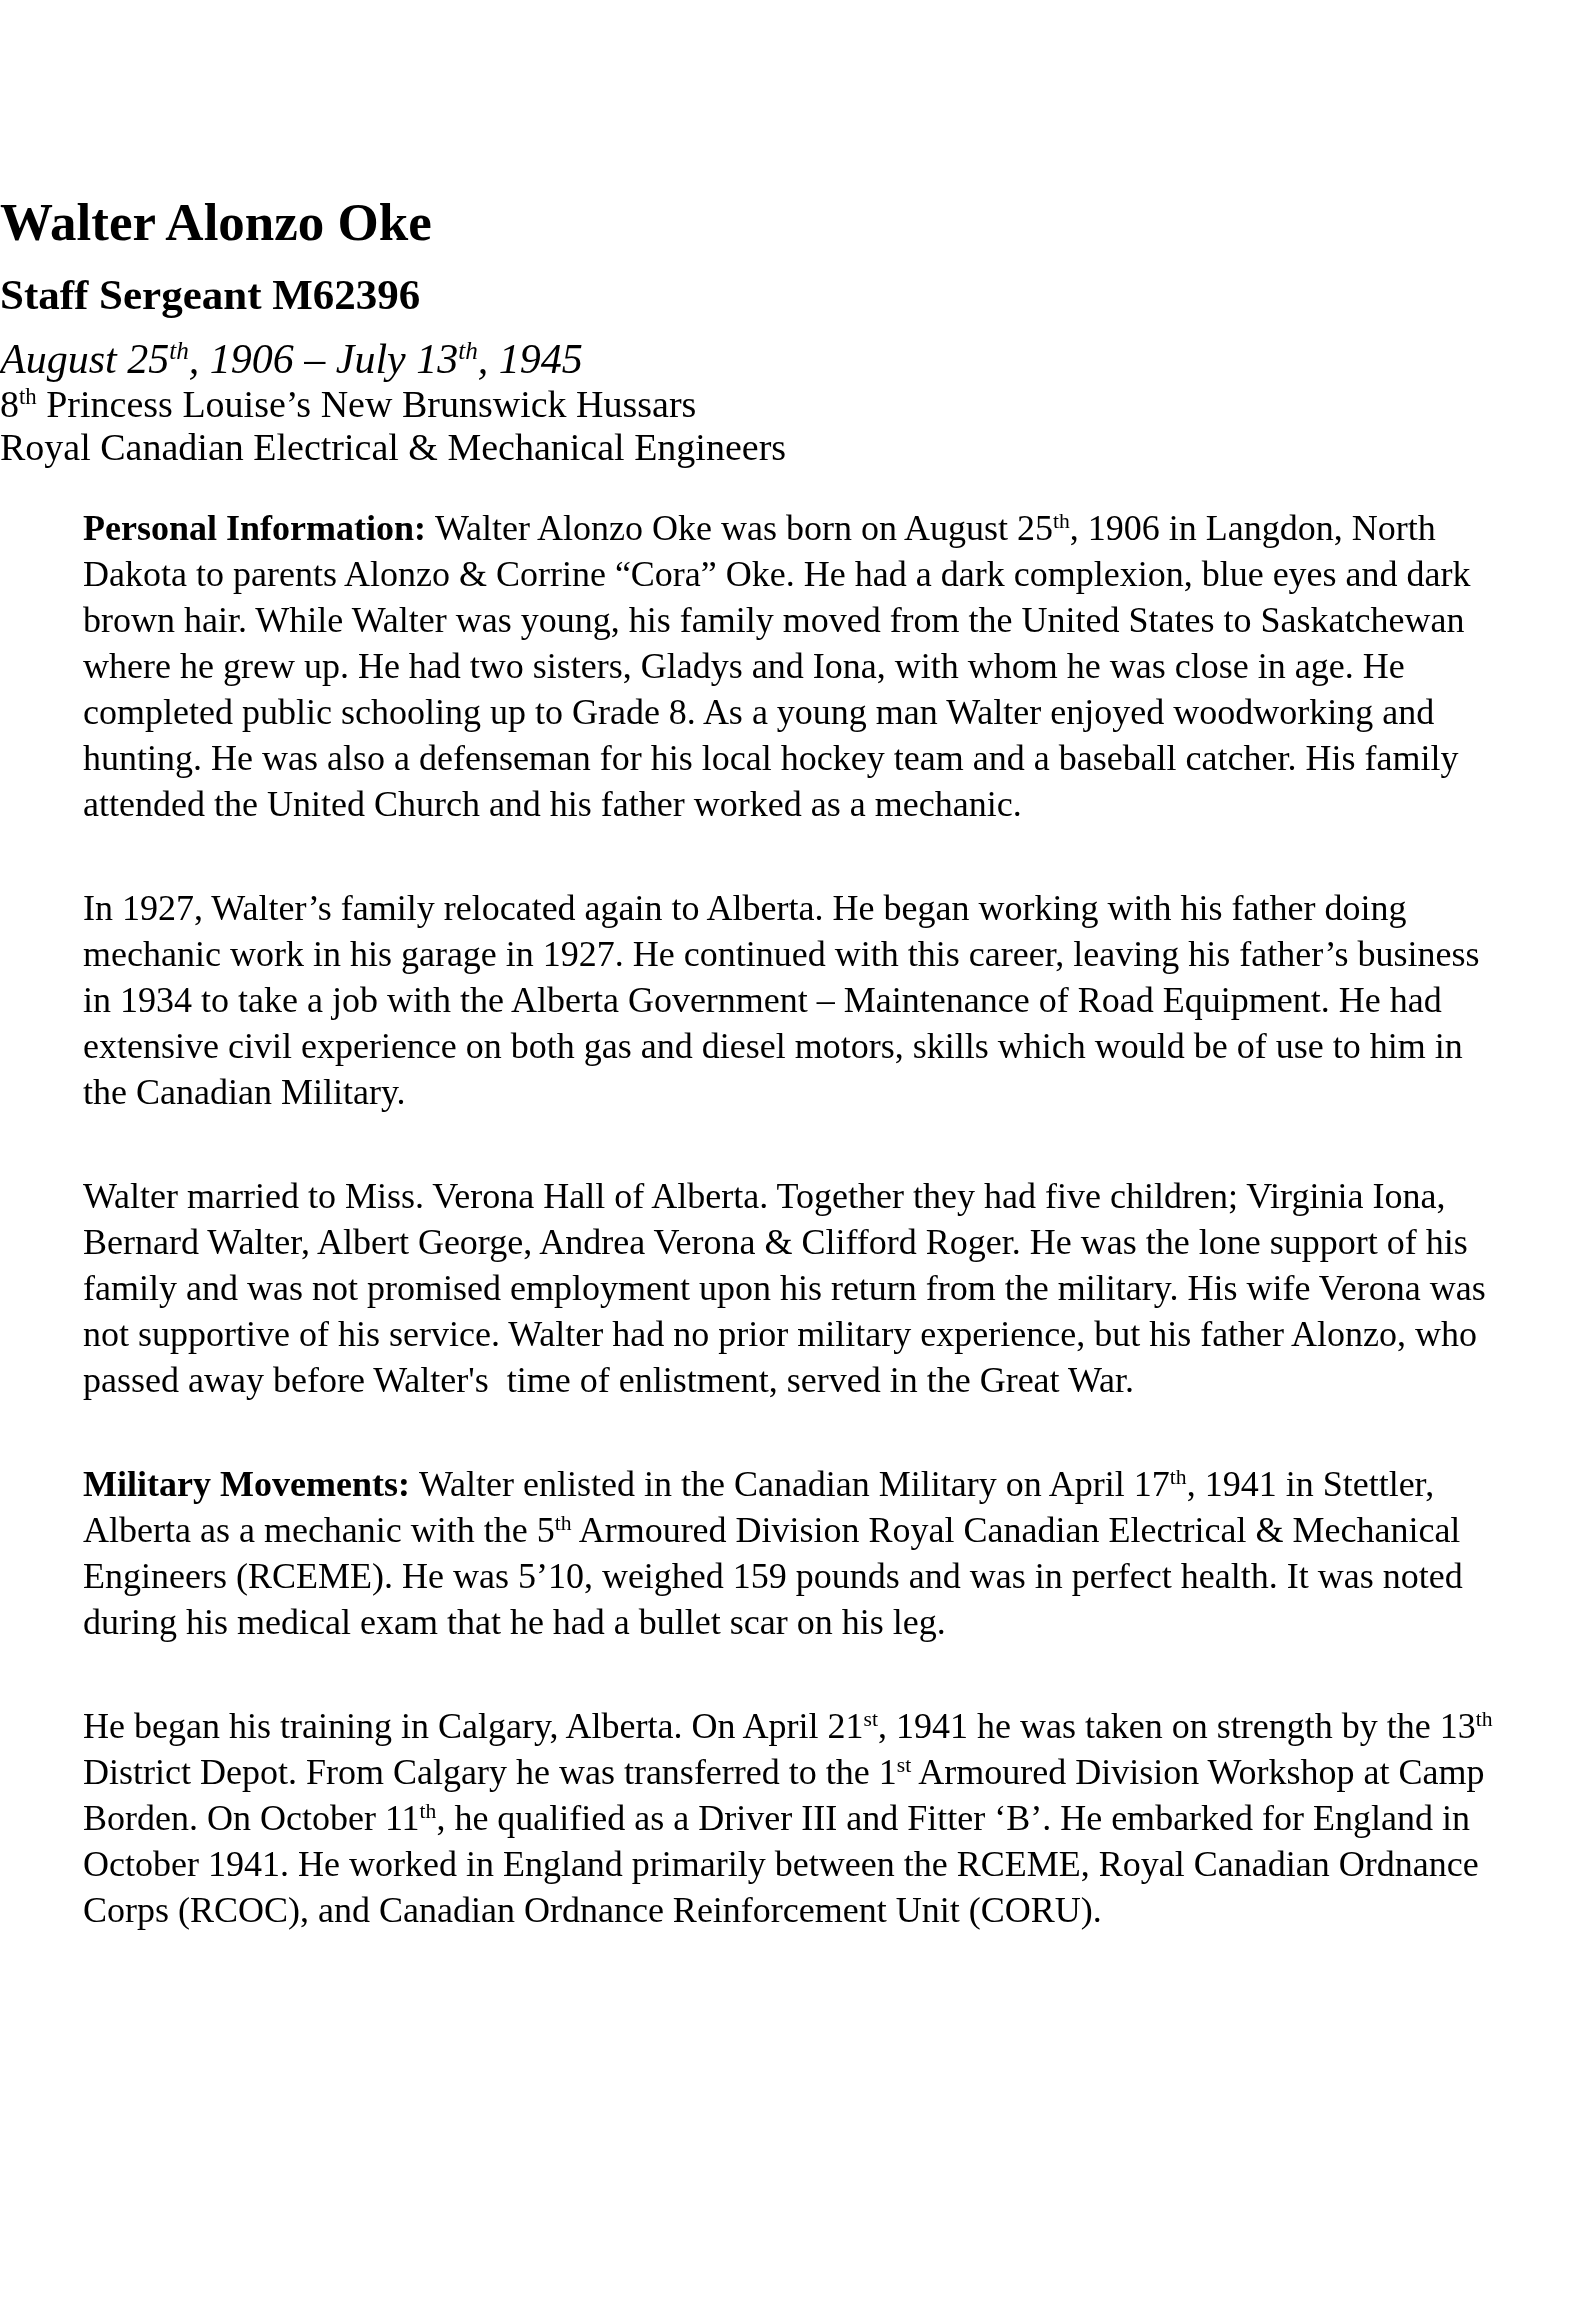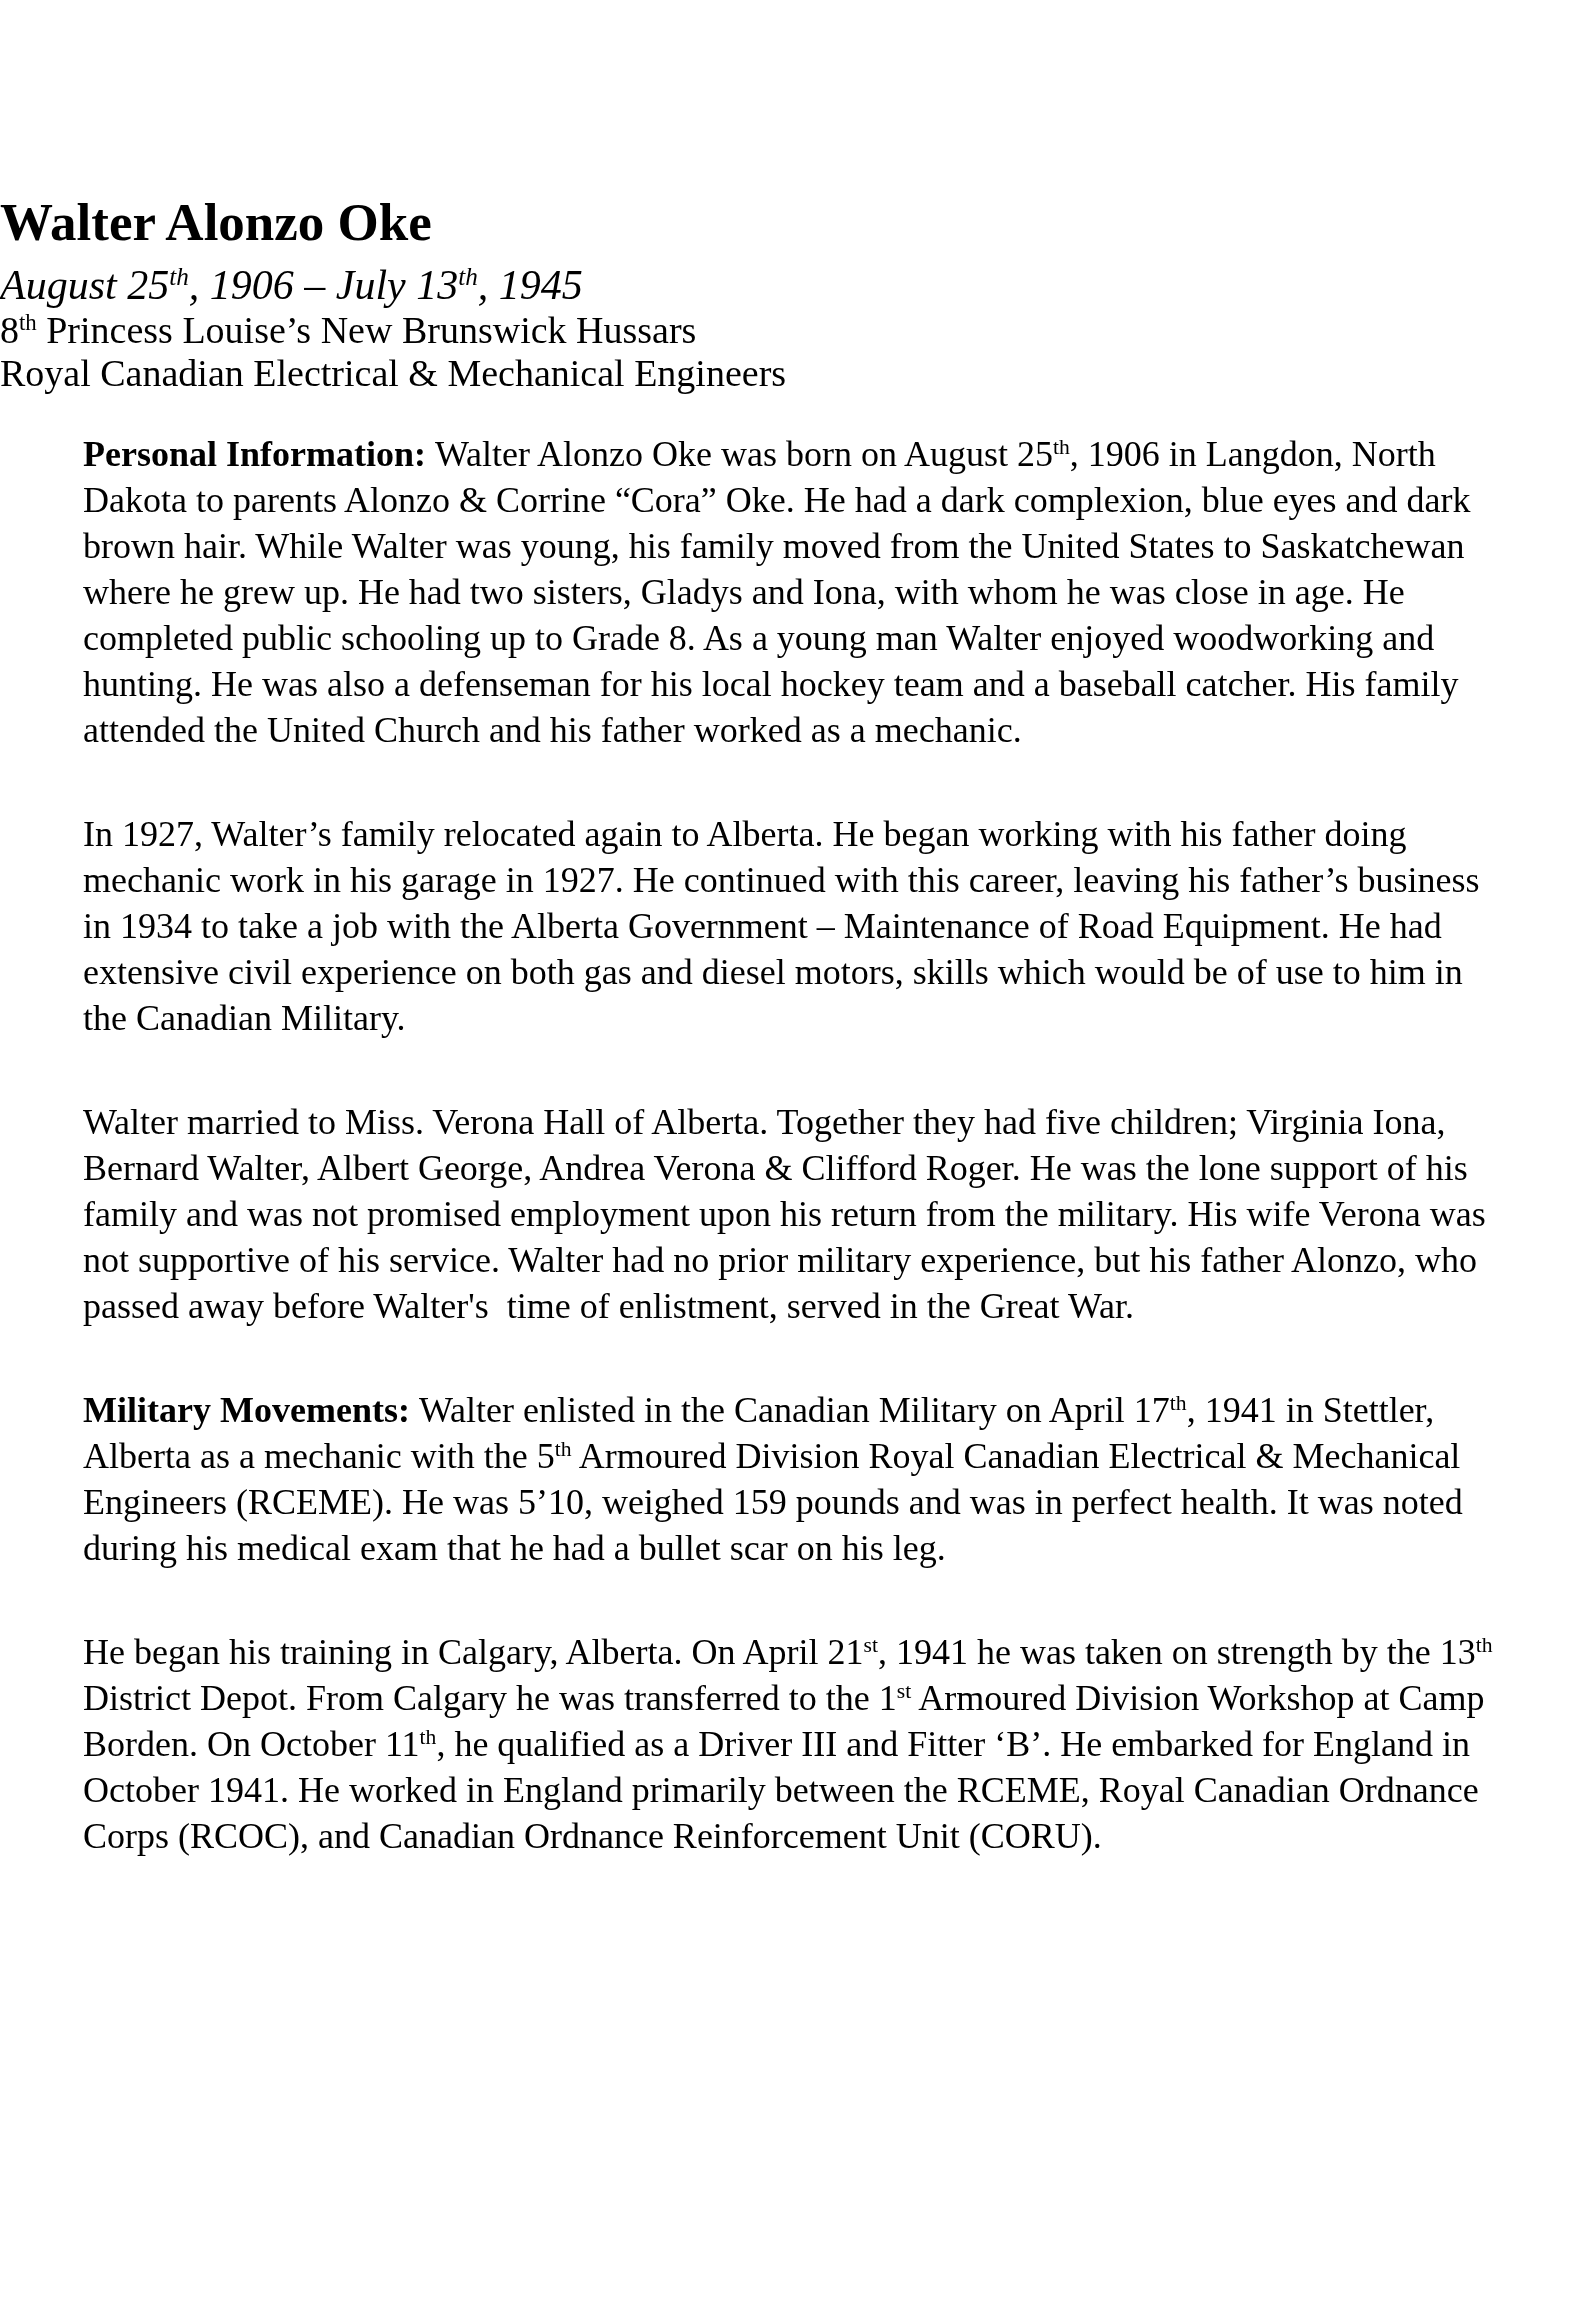--- a/index.html
+++ b/index.html
@@ -30,21 +30,21 @@
   .subtitle {
     font-size: 43px;
     font-weight: bold;
     line-height: 1;
     margin: 23.5px 0 0 0;
   }
   .dates {
     font-size: 42px;
     font-style: italic;
     line-height: 1;
-    margin-top: 15px;
+    margin-top: 22px;
   }
   .unit {
     font-size: 38px;
     line-height: 1;
     margin-top: 5px;
   }
   .doc-body {
     padding: 0 83px;
     margin-top: 39px;
   }
@@ -65,20 +65,21 @@
     position: relative;
     top: -0.55em;
   }
 </style>
 </head>
 <body>
 
 <div class="page">
   <header class="doc-header">
     <h1 class="title">Walter Alonzo Oke</h1>
+    <h2 class="subtitle">Staff Sergeant M62396</h2>
     <div class="dates"><span>August 25</span><sup>th</sup><span>, 1906 – July 13</span><sup>th</sup><span>, 1945</span></div>
     <div class="unit"><span>8</span><sup>th</sup><span> Princess Louise’s New Brunswick Hussars</span></div>
     <div class="unit">Royal Canadian Electrical &amp; Mechanical Engineers</div>
   </header>
 
   <main class="doc-body">
     <p class="para"><span class="b">Personal Information: </span><span>Walter Alonzo Oke was born on August 25</span><sup>th</sup><span>, 1906 in Langdon, North Dakota to parents Alonzo &amp; Corrine “Cora” Oke. He had a dark complexion, blue eyes and dark brown hair. While Walter was young, his family moved from the United States to Saskatchewan where he grew up. He had two sisters, Gladys and Iona, with whom he was close in age. He completed public schooling up to Grade 8. As a young man Walter enjoyed woodworking and hunting. He was also a defenseman for his local hockey team and a baseball catcher. His family attended the United Church and his father worked as a mechanic.</span></p>
     <p class="para"><span>In 1927, Walter’s family relocated again to Alberta. He began working with his father doing mechanic work in his garage in 1927. He continued with this career, leaving his father’s business in 1934 to take a job with the Alberta Government – Maintenance of Road Equipment. He had extensive civil experience on both gas and diesel motors, skills which would be of use to him in the Canadian Military.</span></p>
     <p class="para"><span>Walter married to Miss. Verona Hall of Alberta. Together they had five children; Virginia Iona, Bernard Walter, Albert George, Andrea Verona &amp; Clifford Roger. He was the lone support of his family and was not promised employment upon his return from the military. His wife Verona was not supportive of his service. Walter had no prior military experience, but his father Alonzo, who passed away before Walter's  time of enlistment, served in the Great War.</span></p>
     <p class="para"><span class="b">Military Movements: </span><span>Walter enlisted in the Canadian Military on April 17</span><sup>th</sup><span>, 1941 in Stettler, Alberta as a mechanic with the 5</span><sup>th</sup><span> Armoured Division Royal Canadian Electrical &amp; Mechanical Engineers (RCEME). He was 5’10, weighed 159 pounds and was in perfect health. It was noted during his medical exam that he had a bullet scar on his leg.</span></p>

